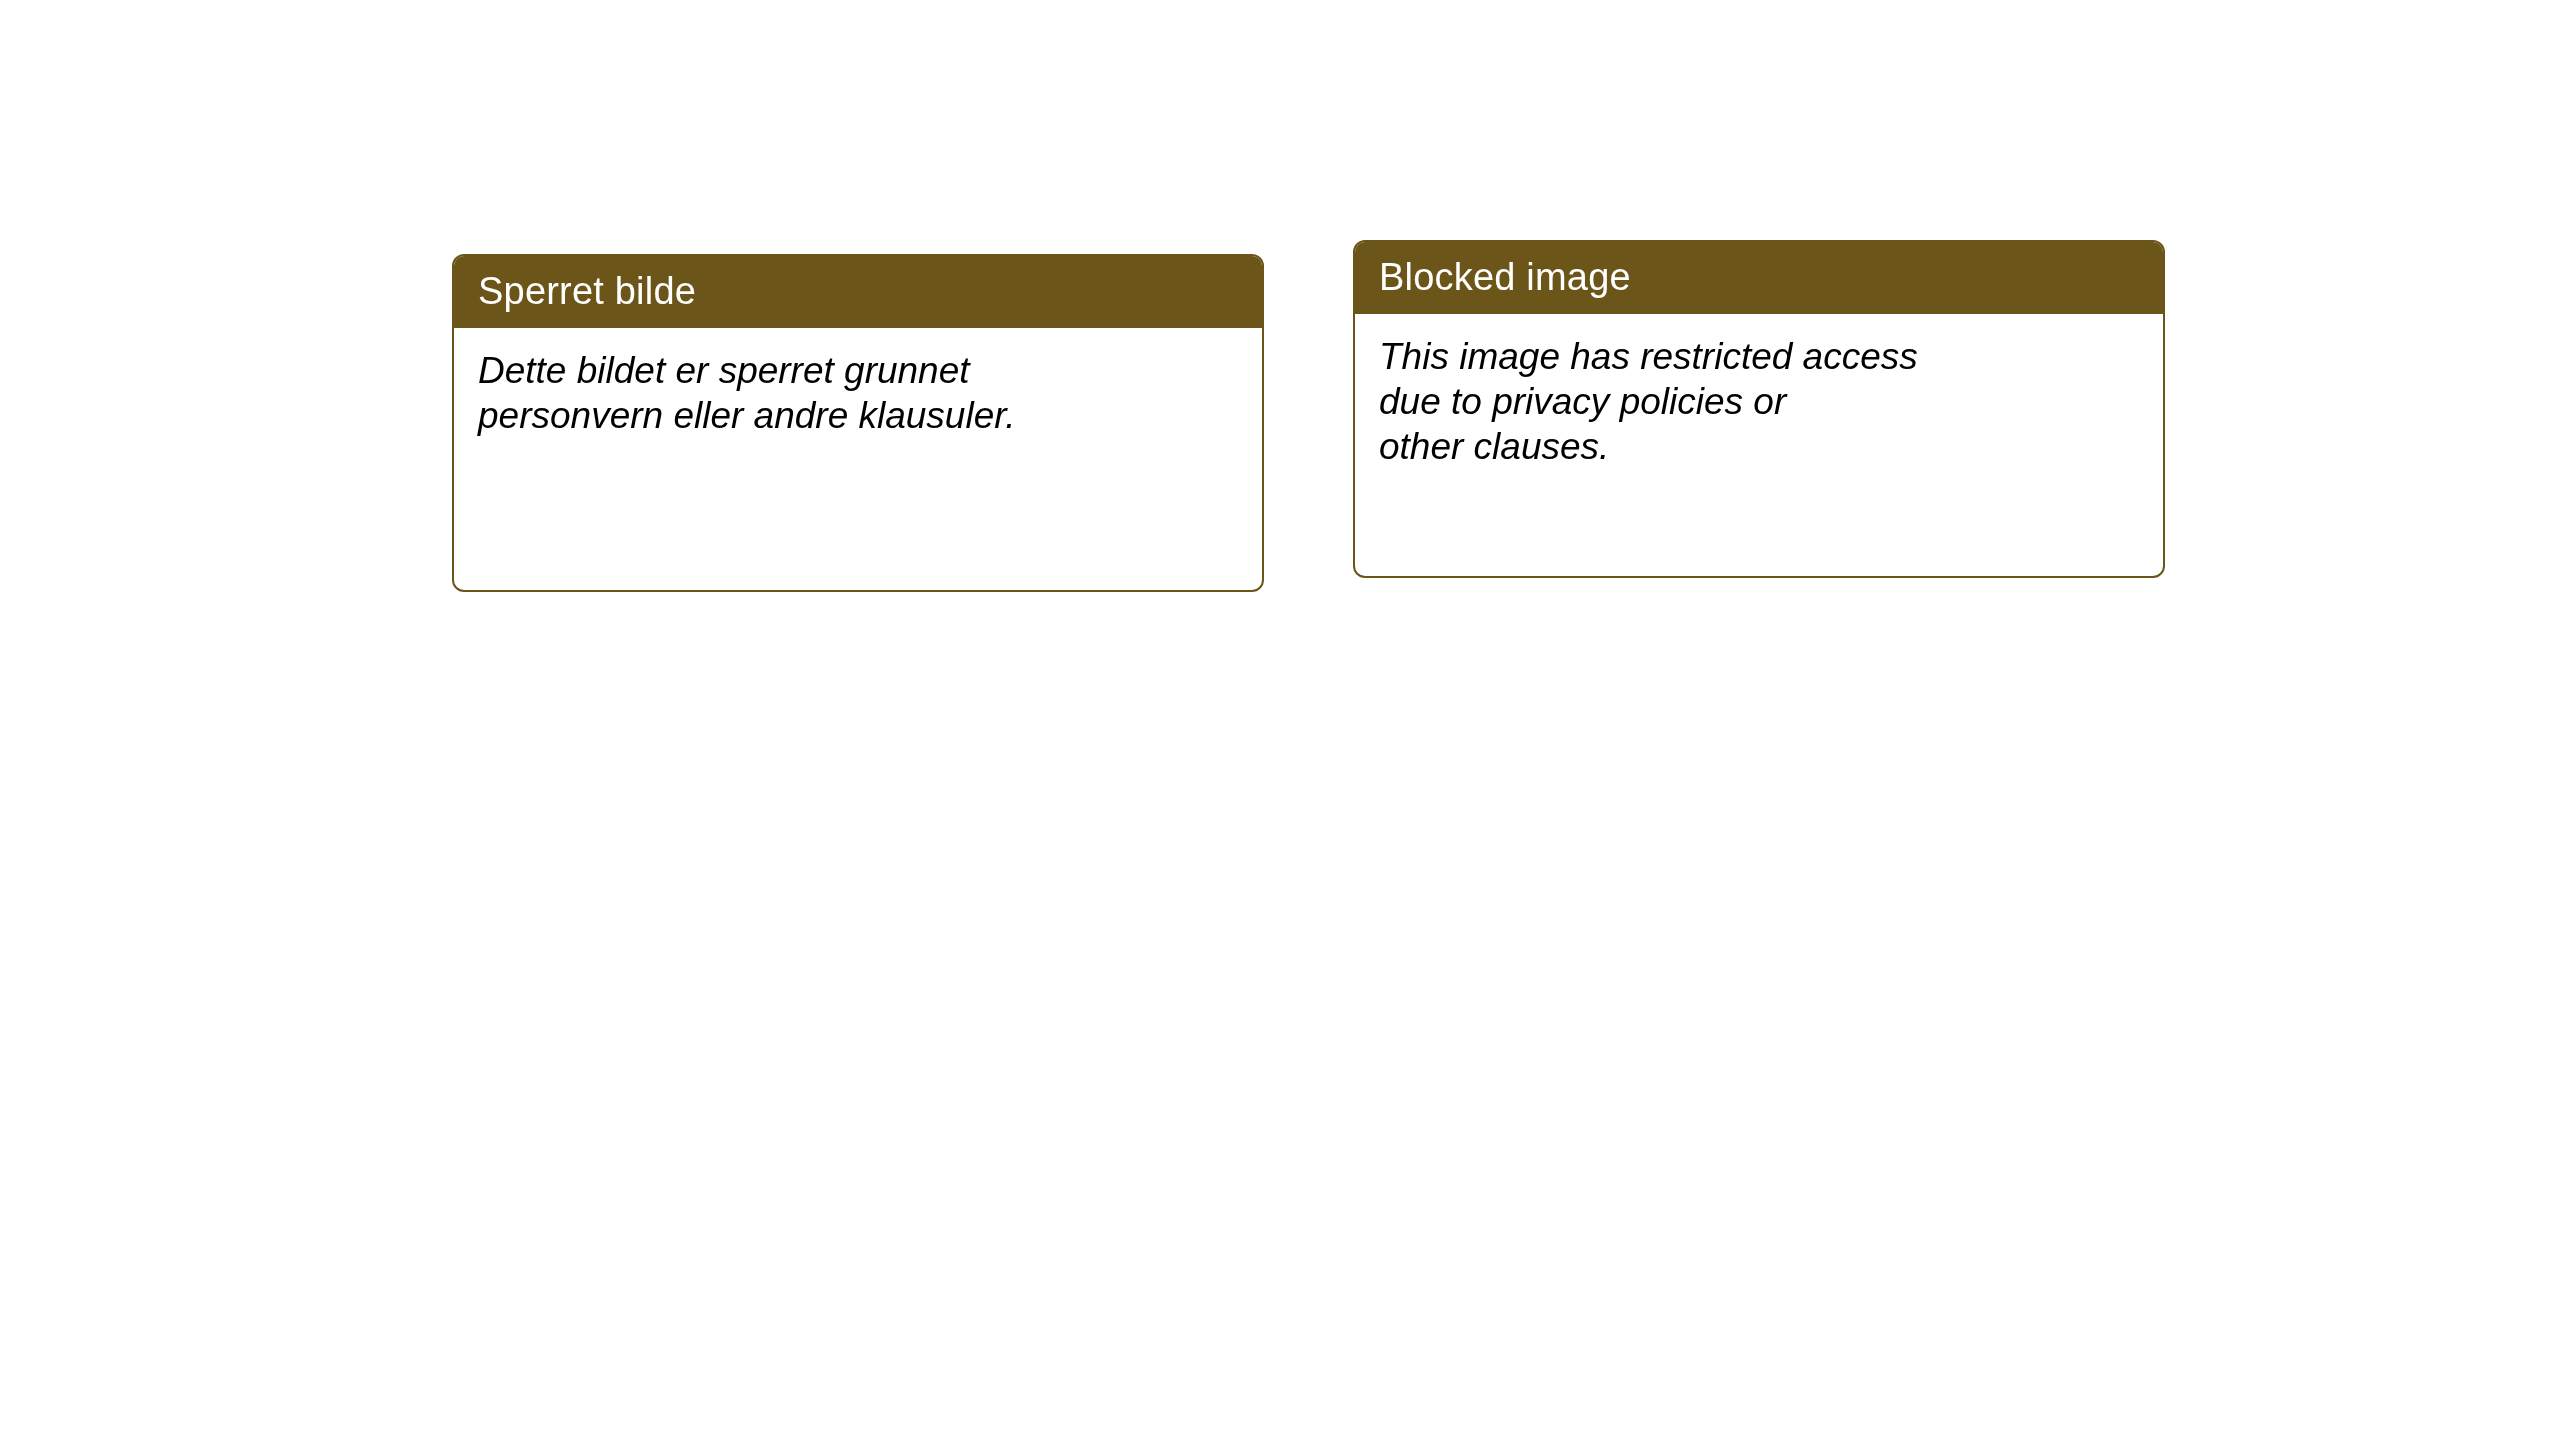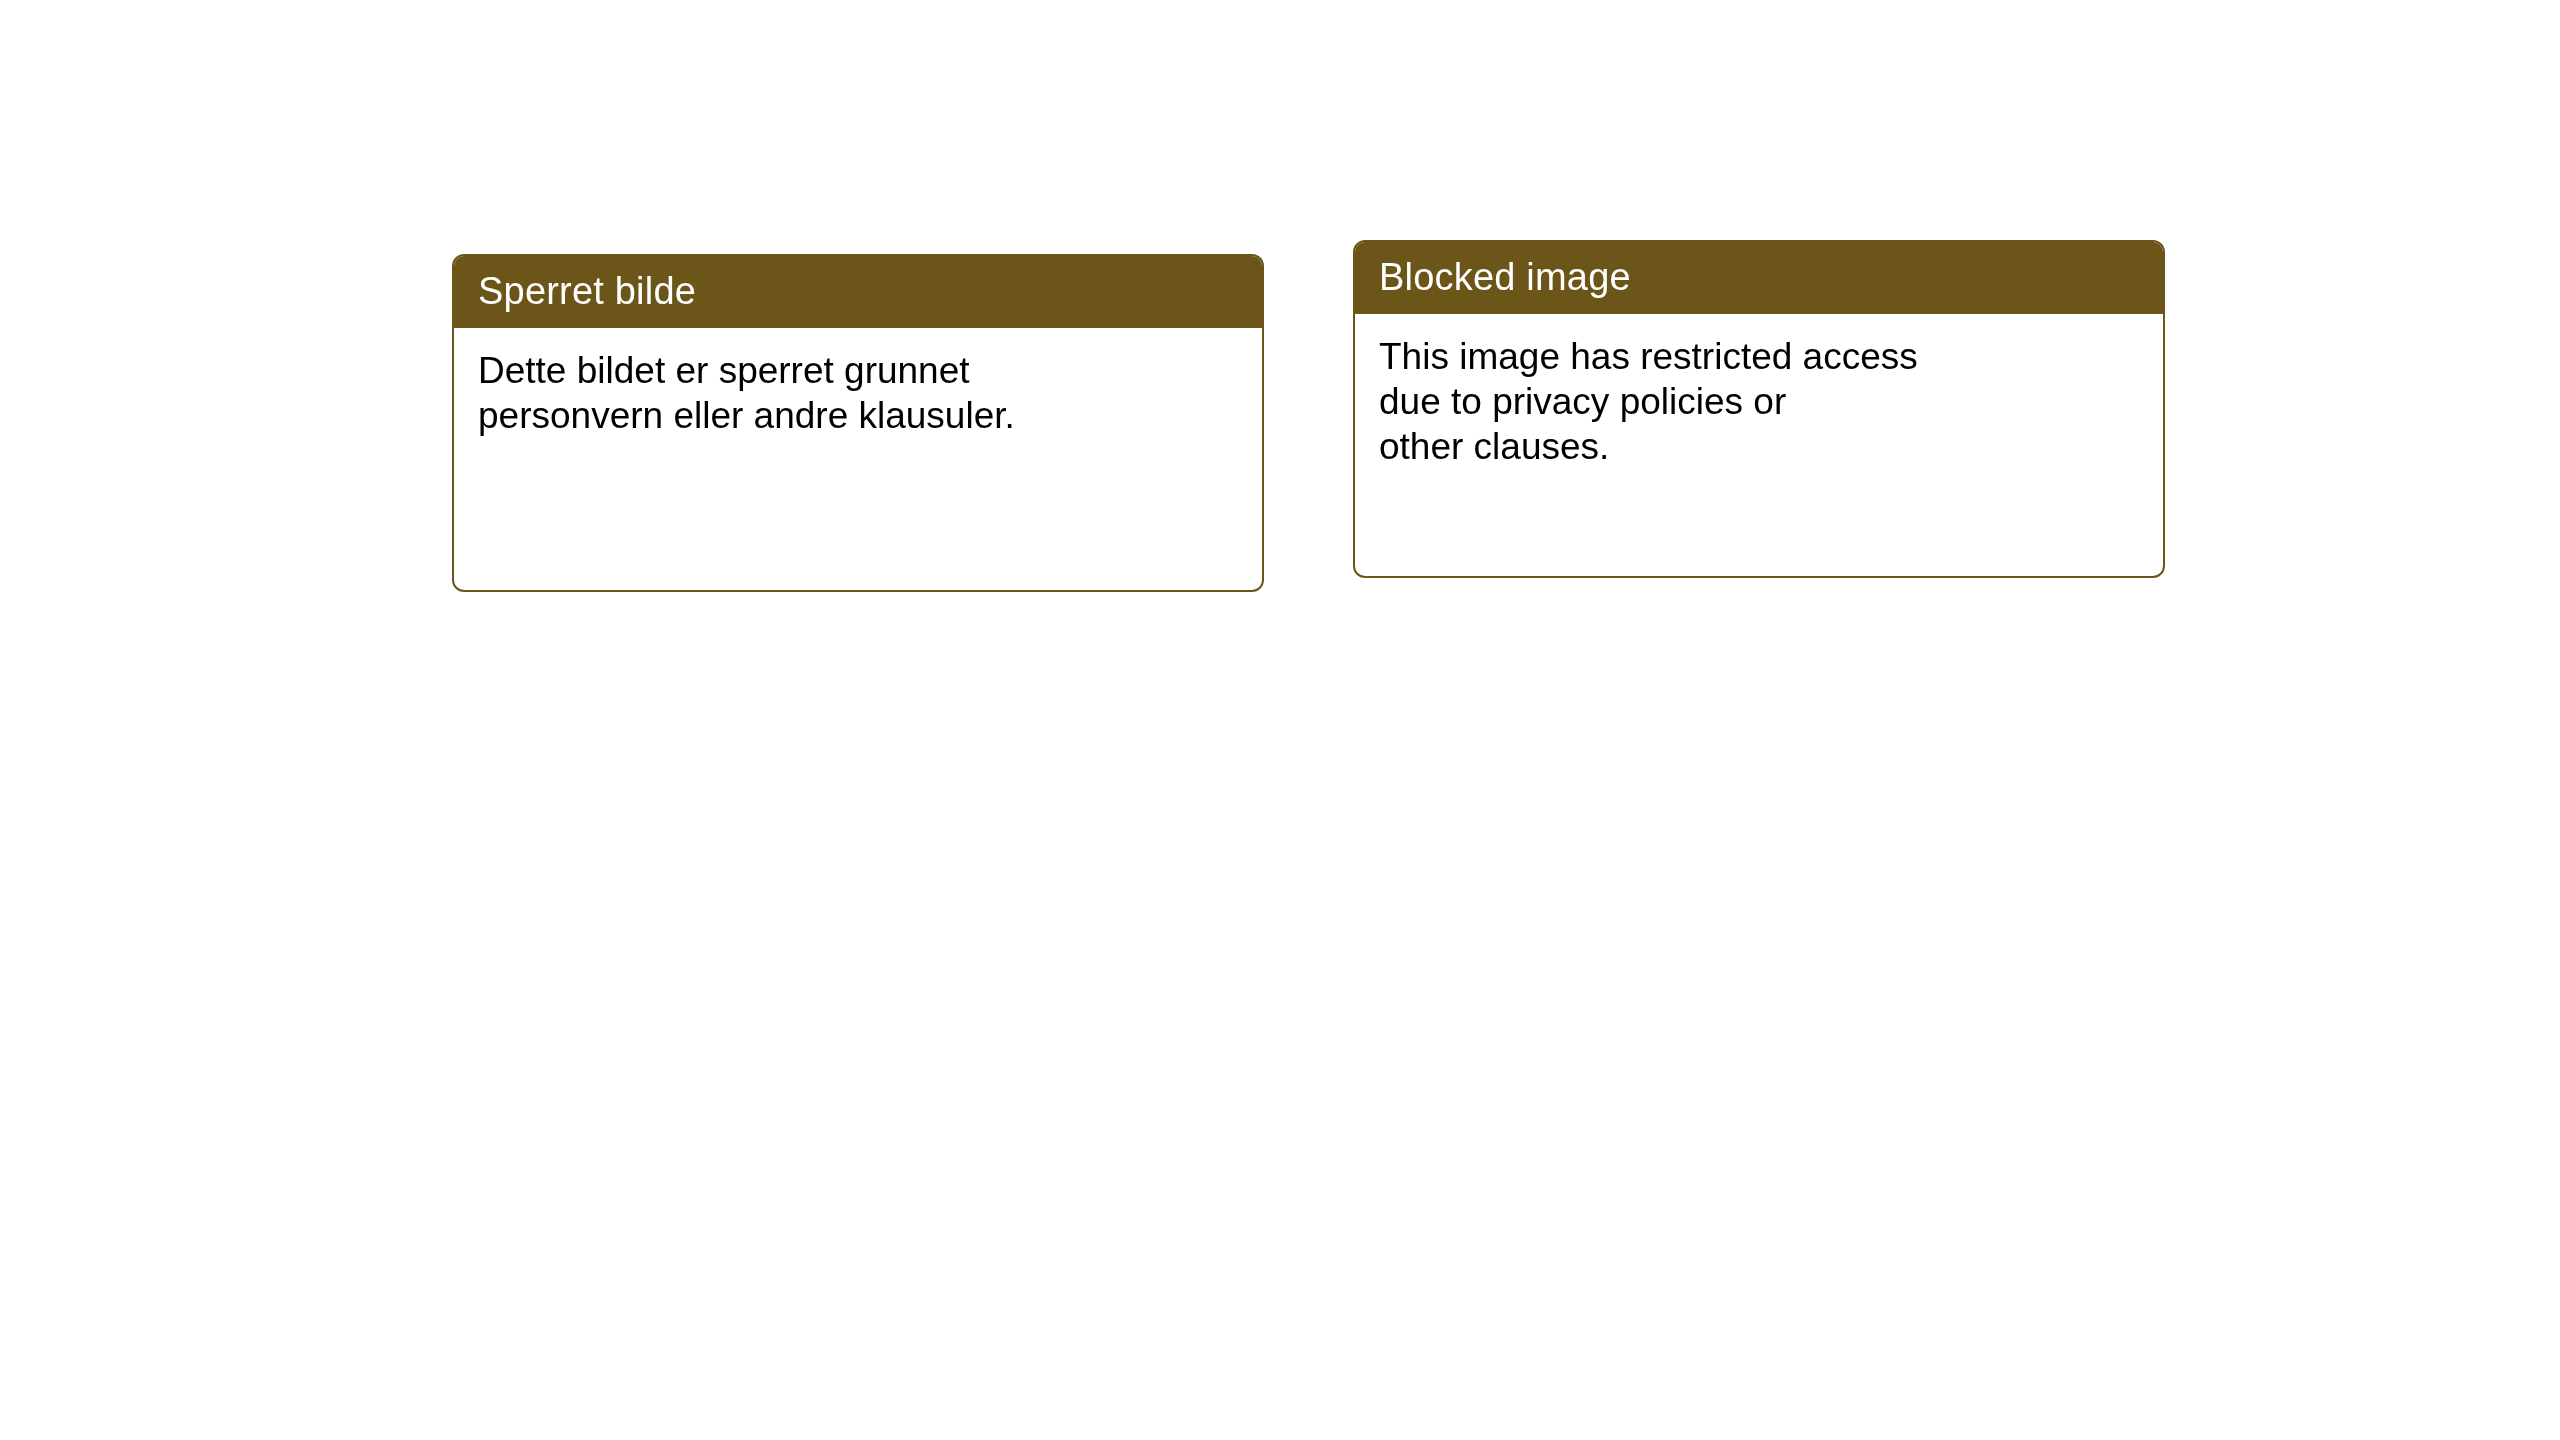--- a/index.html
+++ b/index.html
@@ -40,20 +40,21 @@
   .notice-card .card-body {
     box-sizing: border-box;
     padding: 20px 24px 24px 24px;
     color: #000000;
     font-size: 37px;
     line-height: 1.22;
   }
   .notice-card .card-body p {
     margin: 0;
     white-space: pre-line;
+    font-style: italic;
   }
 
   
   #card-blocked-no {
     left: 452px;
     top: 245px;
     width: 812px;
     height: 338px;
     margin-top: 9px;
   }

